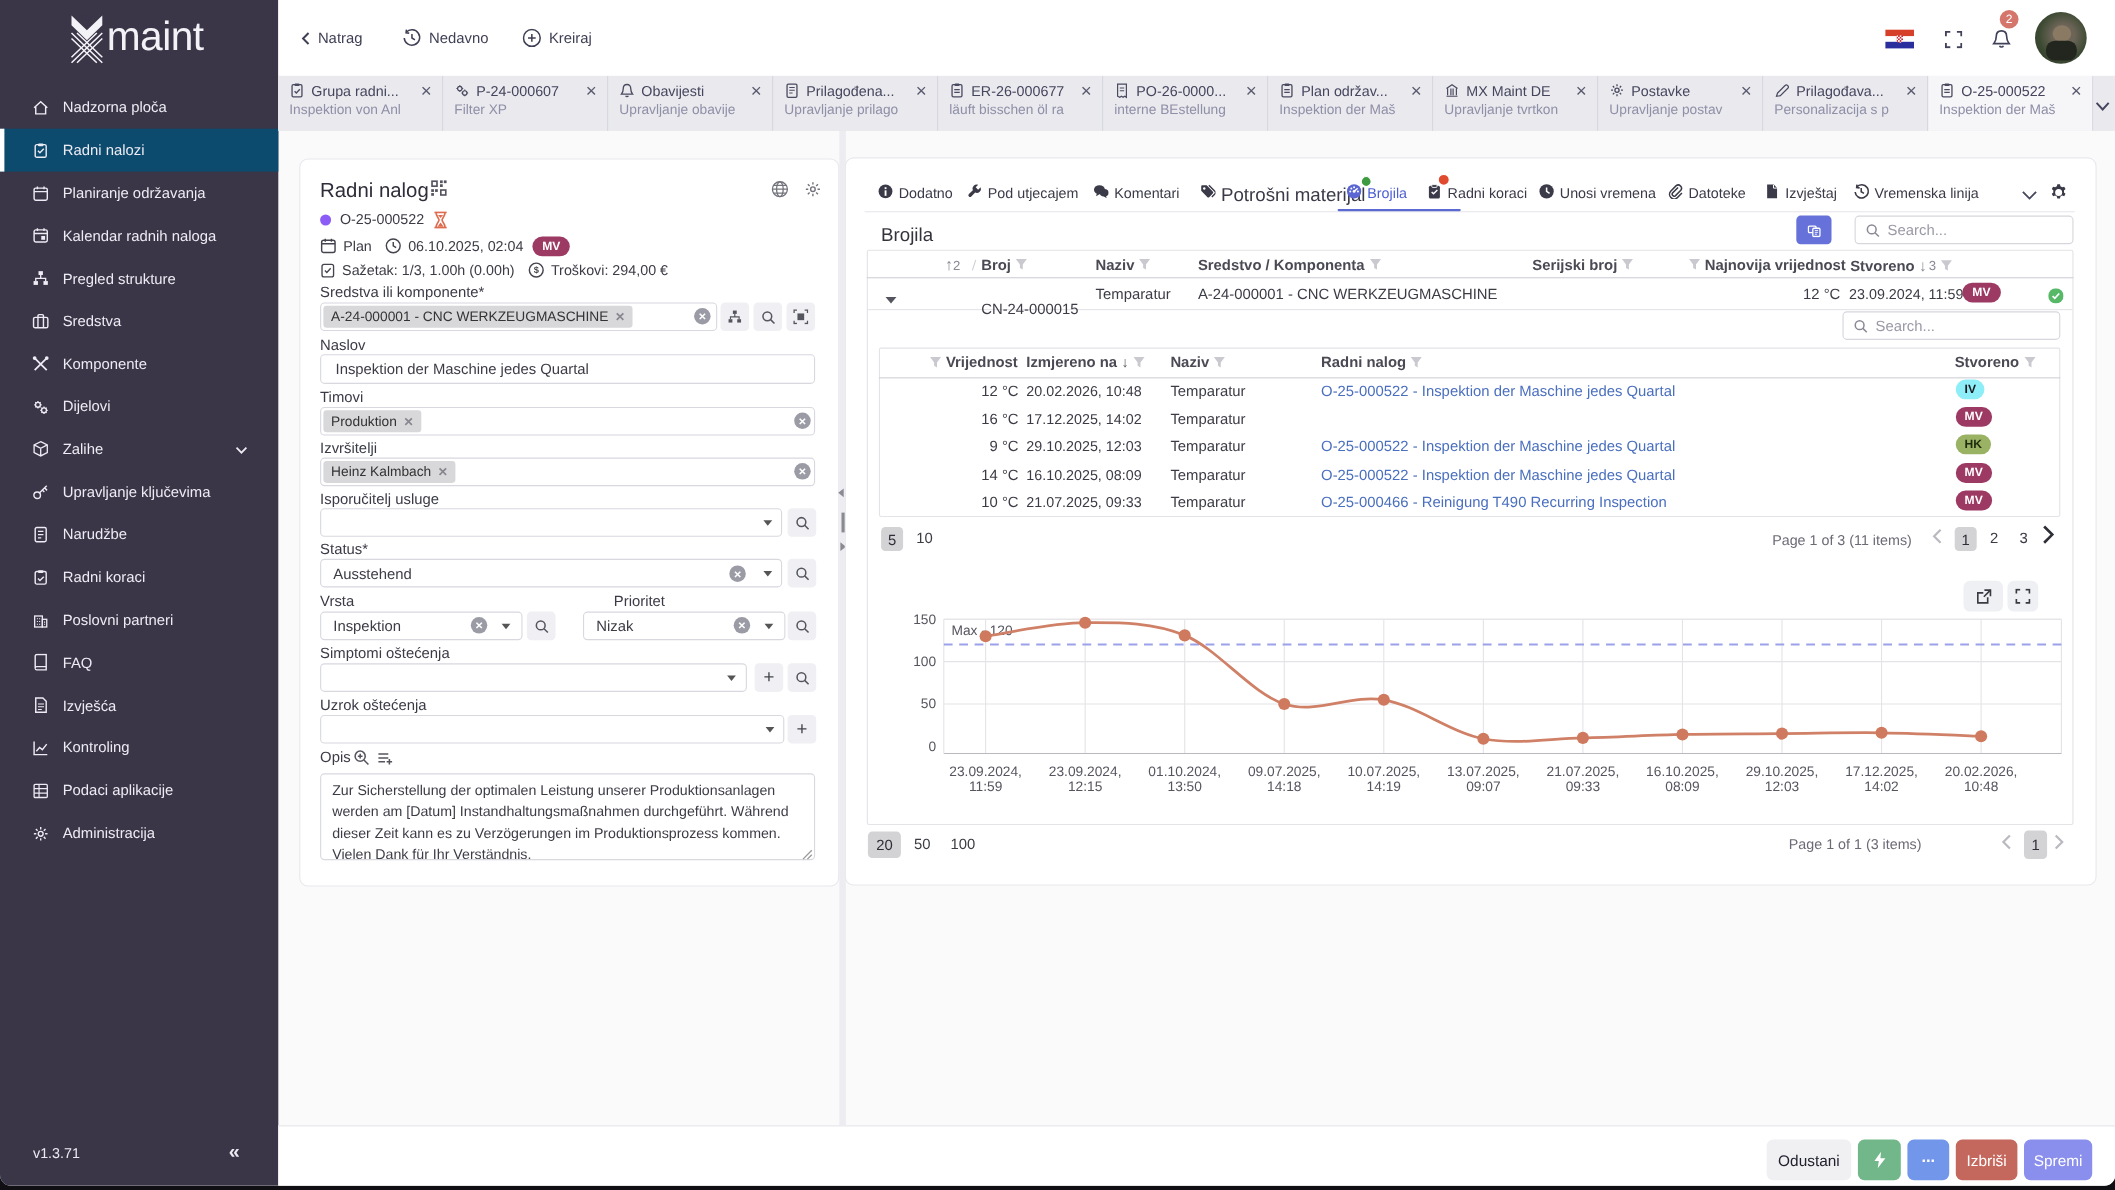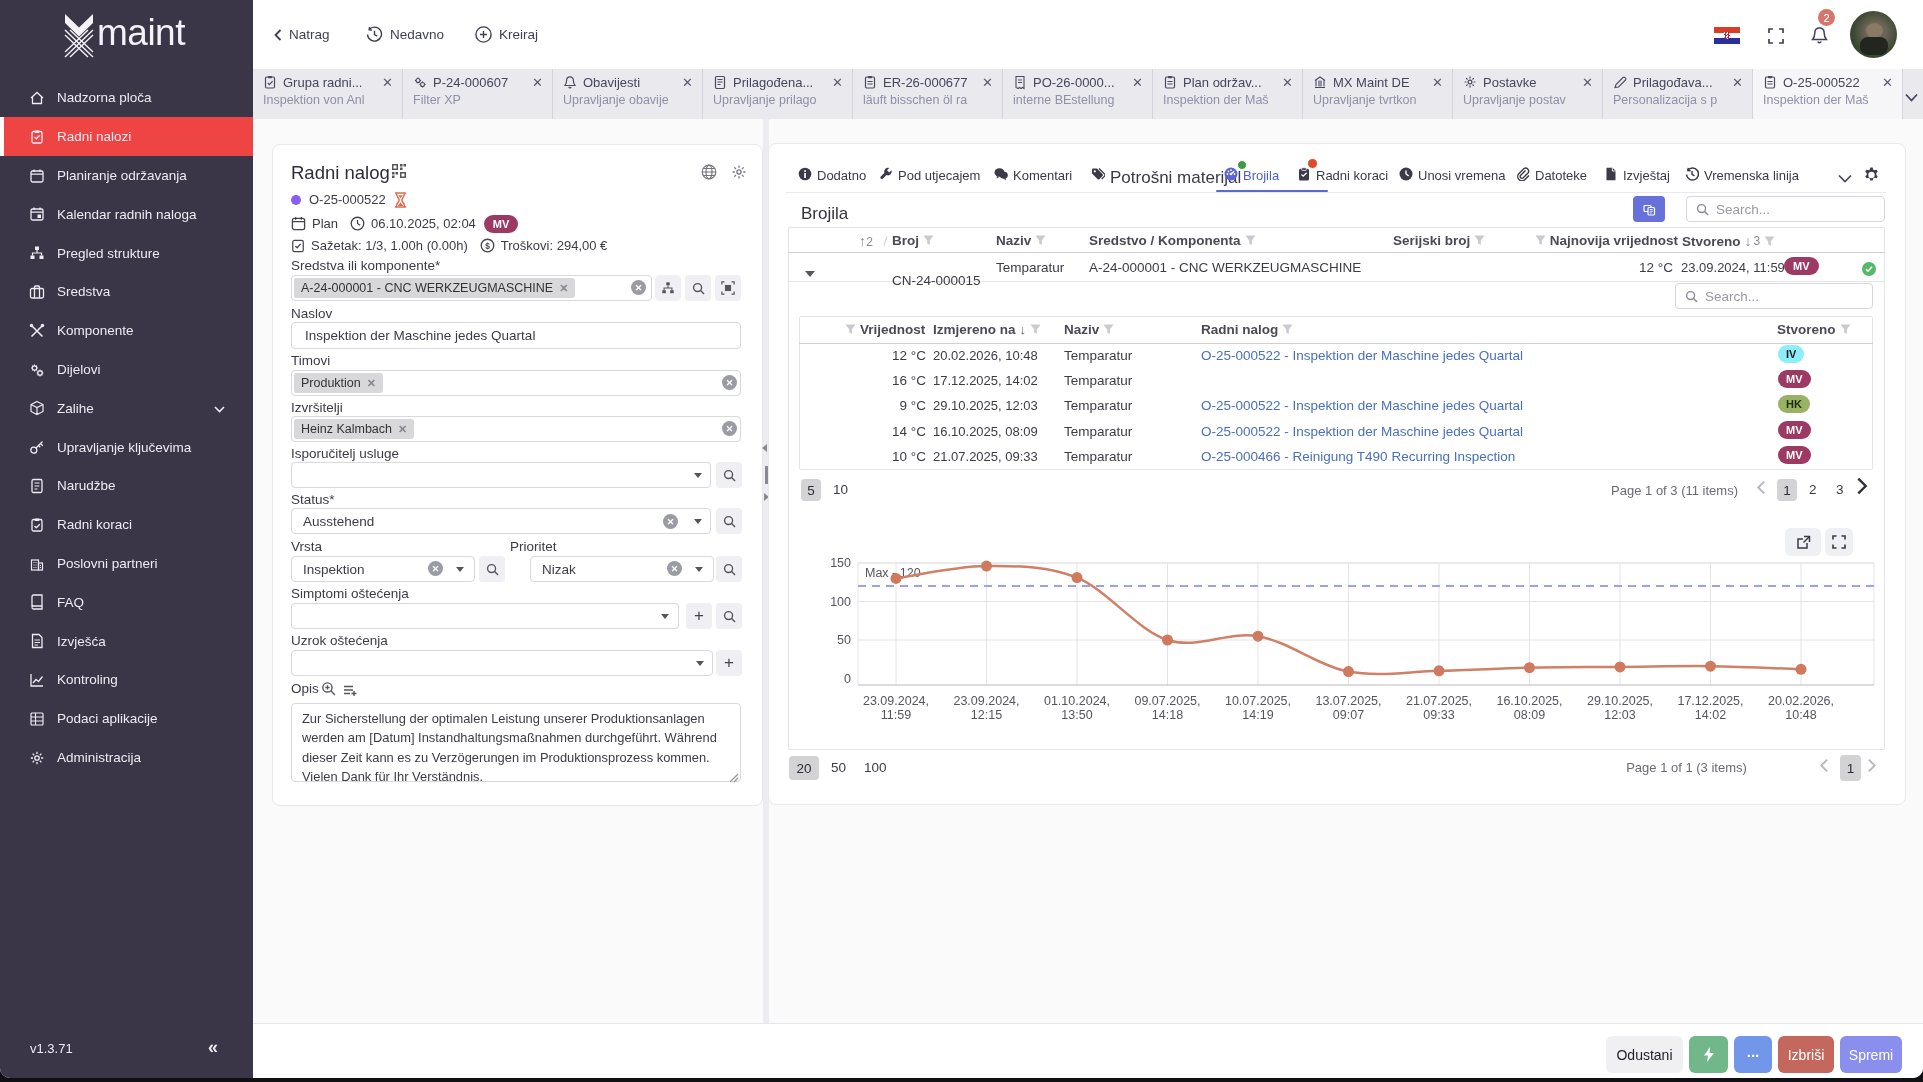--- a/index.html
+++ b/index.html
@@ -5,21 +5,21 @@
 *{margin:0;padding:0;box-sizing:border-box}
 html,body{width:1923px;height:1082px;overflow:hidden;background:#101014;font-family:"Liberation Sans",sans-serif;color:#3c3c46}
 .a{position:absolute}
 .f{display:flex;align-items:center}
 .page{position:relative;width:1923px;height:872px;background:#101014}
 .app{position:absolute;left:0;top:0;width:1923px;height:1078px;background:#fafafb;border-radius:0 0 10px 10px;overflow:hidden}
 .sb{position:absolute;left:0;top:0;width:253px;height:1078px;background:#3a3547}
 .sb-item{position:relative;height:38.8px;display:flex;align-items:center;color:#edebf3;font-size:13.5px}
 .sb-item .ic{position:absolute;left:29px;width:16px;height:16px}
 .sb-item .tx{position:absolute;left:57px;white-space:nowrap}
-.sb-item.sel{background:#ef4444}
+.sb-item.sel{background:#0c4a6e}
 .sb-item.sel:before{content:"";position:absolute;left:0;top:0;width:4px;height:100%;background:#fff}
 .sb-item .chev{position:absolute;right:28px}
 .tb{position:absolute;left:253px;top:0;width:1670px;height:69px;background:#fff}
 .tbtn{position:absolute;top:0;height:69px;display:flex;align-items:center;gap:7px;color:#3f3f55;font-size:13.5px}
 .ts{position:absolute;left:253px;top:69px;width:1670px;height:50px;background:#e9e9ee}
 .tab{position:absolute;top:0;width:150px;height:50px;border-right:1px solid #d4d4dc;padding:6px 9px 0 10px;background:#e9e9ee}
 .tab.on{background:#f6f6f8}
 .tab .t1{display:flex;align-items:center;gap:6px;font-size:13px;color:#45455e;white-space:nowrap}
 .tab .t1 .ttl{overflow:hidden;max-width:95px;flex:1}
 .tab .t1 .x{margin-left:auto;color:#5a5a70;font-size:13px}
@@ -502,21 +502,21 @@
 <div class="inp" style="left:291px;top:556px;width:184px;height:26px"></div>
 <div class="a" style="left:303px;top:562px;font-size:13.5px">Inspektion</div>
 <div class="clr" style="left:428px;top:561px">✕</div>
 <div class="car" style="left:456px;top:567px"></div>
 <div class="sbtn" style="left:479px;top:556px">
         <svg width="13" height="13" viewBox="0 0 14 14" style="flex:none">
           <circle cx="6" cy="6" r="4.3" stroke="#55555f" stroke-width="1.5" fill="none"></circle>
           <path d="M9.2 9.2 L13 13" stroke="#55555f" stroke-width="1.5"></path>
         </svg>
       </div>
-<div class="lbl" style="left:510px;top:539px">Prioritet</div>
+<div class="lbl" style="left:558px;top:539px">Prioritet</div>
 <div class="inp" style="left:530px;top:556px;width:184px;height:26px"></div>
 <div class="a" style="left:542px;top:562px;font-size:13.5px">Nizak</div>
 <div class="clr" style="left:667px;top:561px">✕</div>
 <div class="car" style="left:695px;top:567px"></div>
 <div class="sbtn" style="left:716px;top:556px">
         <svg width="13" height="13" viewBox="0 0 14 14" style="flex:none">
           <circle cx="6" cy="6" r="4.3" stroke="#55555f" stroke-width="1.5" fill="none"></circle>
           <path d="M9.2 9.2 L13 13" stroke="#55555f" stroke-width="1.5"></path>
         </svg>
       </div>

